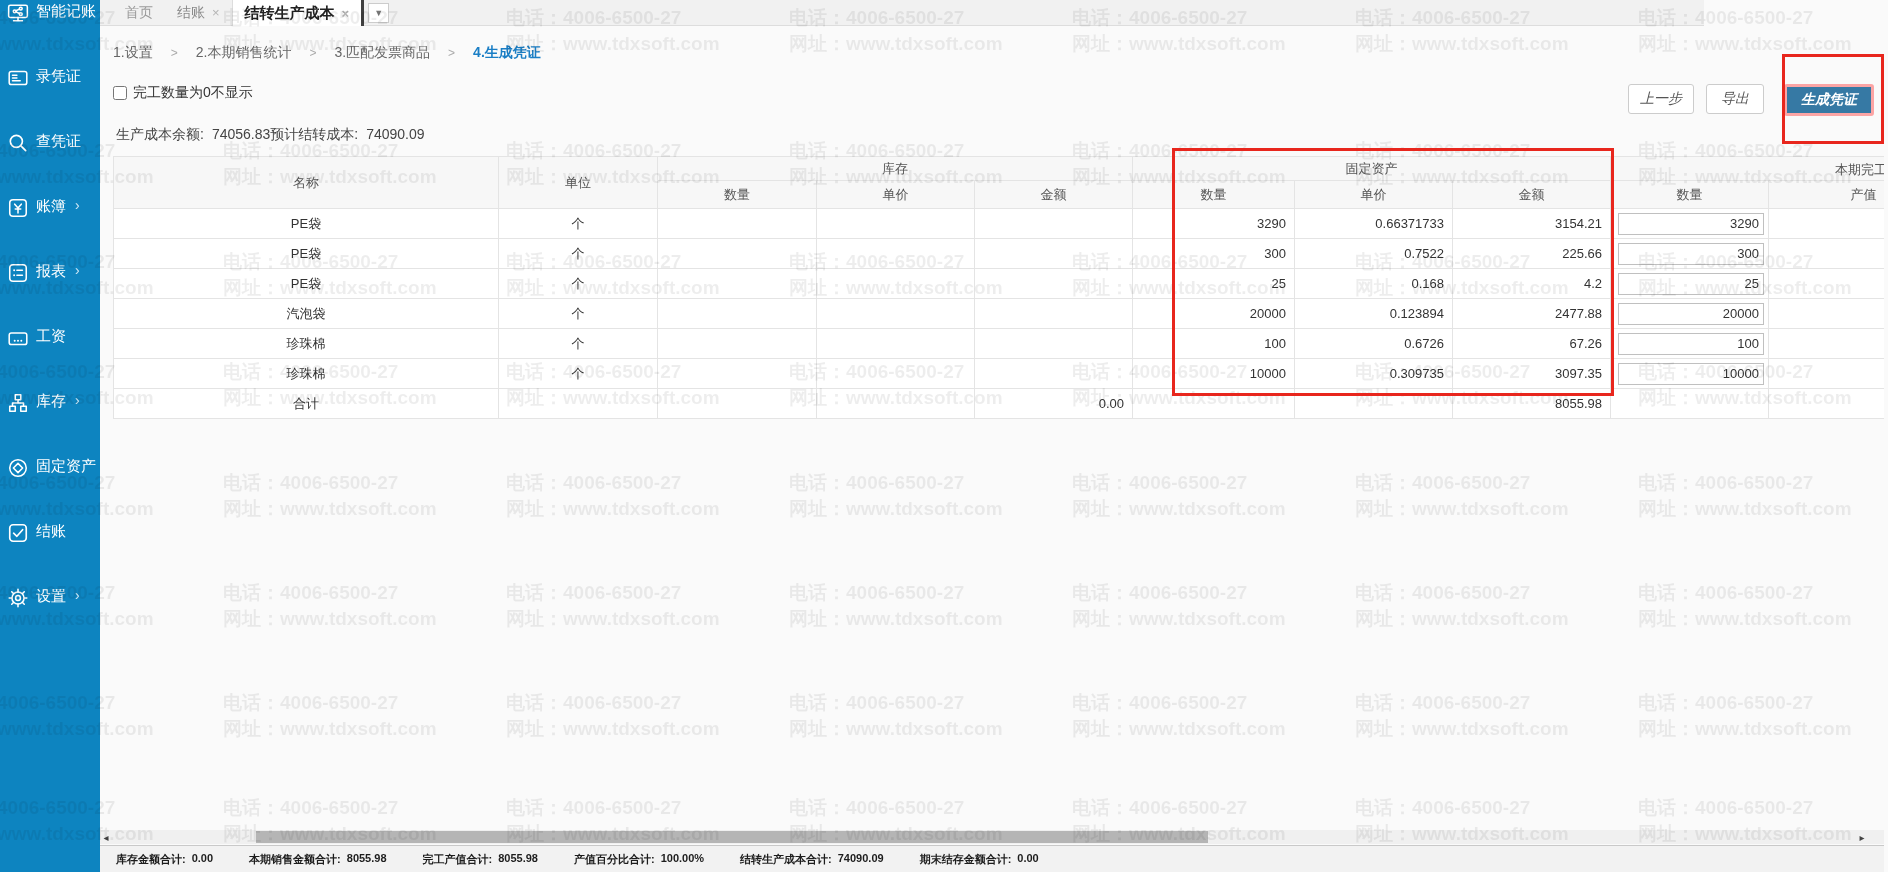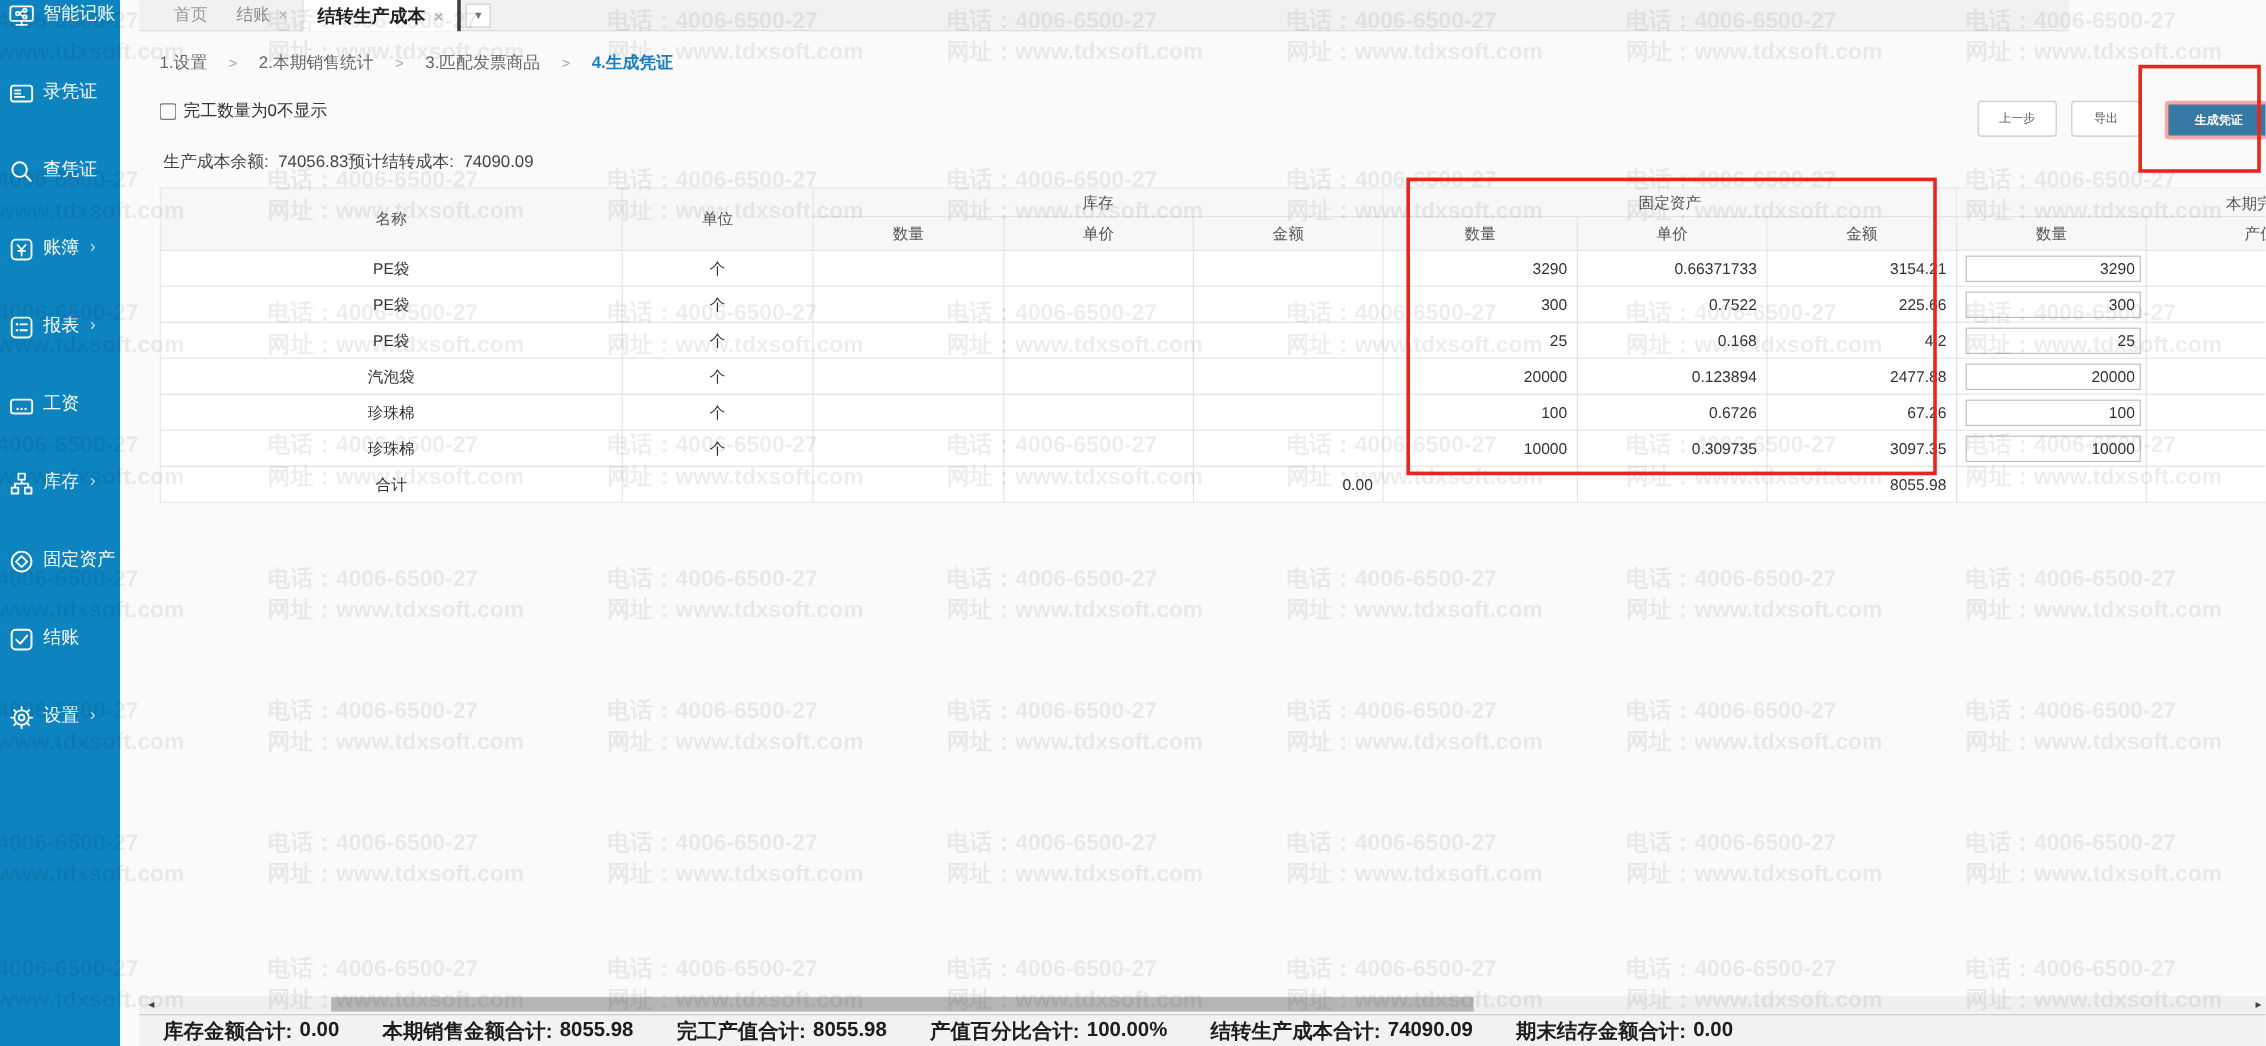--- a/index.html
+++ b/index.html
@@ -6,21 +6,21 @@
   body{width:1888px;height:872px;overflow:hidden;position:relative;
        font-family:"Liberation Sans","DejaVu Sans",sans-serif;background:#fafafa;}
 
   
   .sidebar{position:absolute;left:0;top:0;width:100px;height:872px;background:#0d84c0;z-index:2;padding-top:2px;box-sizing:border-box;}
   .side-item{height:65px;display:flex;align-items:flex-start;gap:7px;padding-left:7px;color:#fff;font-size:15px;cursor:pointer;}
   .side-item svg{flex:0 0 auto;}
   .side-arrow{margin-left:2px;font-size:14px;color:#cfe8f5;}
 
   
-  .main{position:absolute;left:116px;top:0;width:1608px;height:872px;background:#fafafa;}
+  .main{position:absolute;left:96px;top:0;width:1608px;height:872px;background:#fafafa;}
 
   
   .tabbar{height:25px;background:#f1f1f1;border-bottom:1px solid #ddd;display:flex;align-items:stretch;padding-left:17px;}
   .tab{padding:0 12px;display:flex;align-items:center;gap:7px;font-size:14px;color:#9a9a9a;cursor:pointer;}
   .tab .x{color:#b5b5b5;font-size:13px;}
   .tab.mid{color:#8a8a8a;}
   .tab.active{background:#fff;border-left:1px solid #ddd;border-right:3px solid #404040;margin-bottom:-1px;
               color:#222;font-weight:bold;font-size:15px;}
   .tab.caret{align-self:center;height:18px;padding:0 5px;margin-left:4px;background:#fff;border:1px solid #ccc;
              color:#777;font-size:9px;display:flex;align-items:center;}
@@ -34,21 +34,21 @@
   
   .checkbox-row{position:absolute;left:17px;top:84px;display:flex;align-items:center;gap:6px;font-size:14px;color:#333;}
   .checkbox-row input{width:14px;height:14px;margin:0;}
 
   
   .summary-row{position:absolute;left:20px;top:126px;display:flex;font-size:14px;color:#444;}
   .summary-row .pair{display:flex;gap:8px;}
 
   
   .btn{position:absolute;top:84px;height:30px;background:#fff;border:1px solid #ccc;border-radius:3px;
-       font-size:10px;color:#555;cursor:pointer;font-family:inherit;}
+       font-size:14px;color:#555;cursor:pointer;font-family:inherit;font-style:italic;}
   .btn-prev{left:1532px;width:66px;}
   .btn-export{left:1610px;width:58px;}
   .btn-generate{left:1688px;width:90px;height:32px;background:#3679a4;border:3px solid #fca5a5;
                 color:#fff;font-weight:bold;border-radius:3px;}
 
   
   .table-wrap{position:absolute;left:17px;top:156px;width:1771px;overflow:hidden;background:#fff;}
   table{border-collapse:collapse;table-layout:fixed;width:1845px;font-size:13px;color:#333;background:#fff;}
   th,td{border:1px solid #e4e4e4;padding:0 8px;overflow:hidden;white-space:nowrap;box-sizing:border-box;}
   thead th{background:#f7f7f7;font-weight:normal;color:#555;}
@@ -68,21 +68,21 @@
   .hscroll{position:absolute;left:0;top:830px;width:1788px;height:14px;background:#f0f0f0;}
   .hscroll .thumb{position:absolute;left:160px;top:1px;width:952px;height:12px;background:#b5b5b5;cursor:pointer;}
   .scroll-arrow{position:absolute;top:0;width:16px;height:14px;display:flex;align-items:center;justify-content:center;
                 font-size:10px;color:#444;cursor:pointer;}
   .scroll-arrow.left{left:2px;}
   .scroll-arrow.right{left:1758px;}
 
   
   .statusbar{position:absolute;left:0;top:845px;width:1788px;height:27px;background:#f2f2f2;border-top:1px solid #c9c9c9;
              display:flex;align-items:center;gap:36px;padding-left:20px;box-sizing:border-box;
-             font-size:17px;font-weight:bold;color:#1d1d1d;}
+             font-size:11px;font-weight:bold;color:#1d1d1d;}
   .statusbar .pair{display:flex;gap:6px;white-space:nowrap;}
 
   
   .wm-layer{position:absolute;left:0;top:0;width:1888px;height:872px;z-index:60;pointer-events:none;overflow:hidden;}
   .wm-b{position:absolute;font-weight:bold;font-size:19px;color:rgba(0,0,0,0.07);white-space:nowrap;line-height:26px;}
   .red-box{position:absolute;border:3px solid #e8261d;z-index:70;pointer-events:none;box-sizing:border-box;}
   .red-a{left:1782px;top:54px;width:102px;height:90px;}
   .red-b{left:1172px;top:148px;width:442px;height:248px;}
 </style>
 </head>

